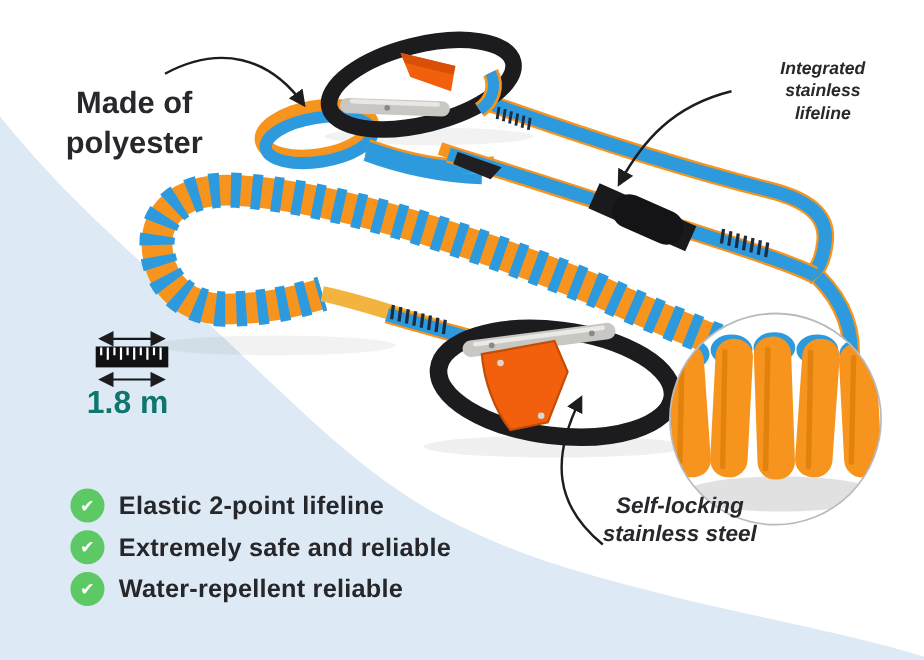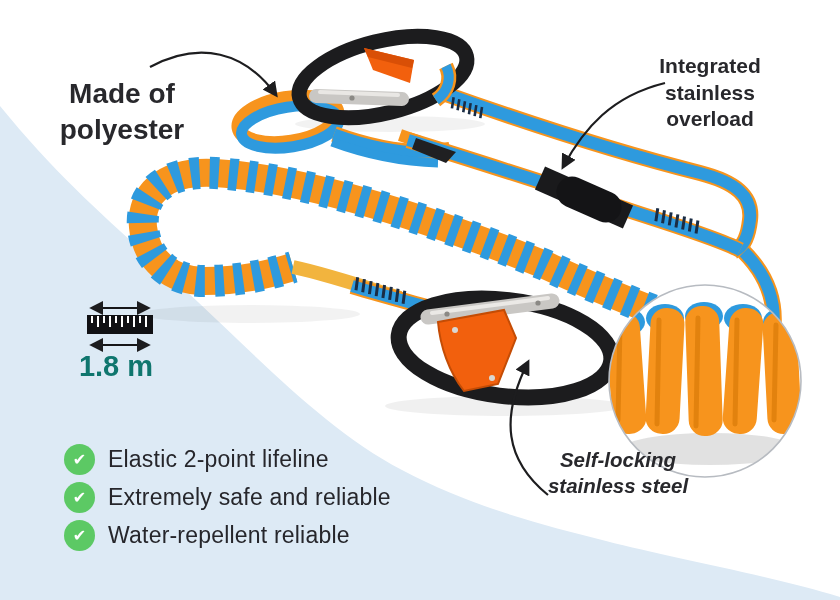--- a/index.html
+++ b/index.html
@@ -1,30 +1,30 @@
 <!DOCTYPE html>
 <html><head>
 <meta charset="utf-8">
 <style>
   html,body{margin:0;padding:0;background:#ffffff;}
   .stage{position:relative;width:840px;height:600px;overflow:hidden;background:#ffffff;
          font-family:"Liberation Sans","DejaVu Sans",sans-serif;}
   svg.scene{position:absolute;left:0;top:0;}
   .callout{position:absolute;color:#28282c;font-weight:700;text-align:center;line-height:1.27;}
   .callout-made-of{left:46px;top:76px;width:152px;font-size:28px;}
-  .callout-overload{left:630px;top:53px;width:160px;font-size:21px;}
+  .callout-overload{left:668px;top:53px;width:160px;font-size:16px;font-style:italic;}
   .callout-carabiners{left:527px;top:447px;width:182px;font-size:20.5px;font-style:italic;}
   .length-label{position:absolute;left:56px;top:350px;width:120px;text-align:center;
                 font-size:29px;font-weight:700;color:#0f766e;}
   .features{position:absolute;left:64px;top:444px;list-style:none;margin:0;padding:0;
             display:flex;flex-direction:column;gap:7px;}
   .feature{display:flex;align-items:center;gap:13px;}
   .check-badge{width:31px;height:31px;border-radius:50%;background:#5cc964;color:#ffffff;
                display:flex;align-items:center;justify-content:center;font-size:16px;flex:0 0 31px;}
-  .feature-text{font-size:23px;font-weight:400;color:#26262b;letter-spacing:.2px;white-space:nowrap;}
+  .feature-text{font-size:23px;font-weight:700;color:#26262b;letter-spacing:.2px;white-space:nowrap;}
 </style>
 </head>
 <body>
 
 <div class="stage">
 
   <svg class="scene" width="840" height="600" viewBox="0 0 840 600">
     <defs>
       <marker id="ah" viewBox="0 0 10 10" refX="8" refY="5" markerWidth="7" markerHeight="7" orient="auto-start-reverse">
         <path d="M0,0 L10,5 L0,10 z" fill="#1d1d1f"></path>
@@ -147,21 +147,21 @@
   </svg>
 
   <div class="callout callout-made-of">
     <div>Made of</div>
     <div>polyester</div>
   </div>
 
   <div class="callout callout-overload">
     <div>Integrated</div>
     <div>stainless</div>
-    <div>overload</div>
+    <div>lifeline</div>
   </div>
 
   <div class="callout callout-carabiners">
     <div>Self-locking</div>
     <div>stainless steel</div>
   </div>
 
   <div class="length-label">1.8 m</div>
 
   <ul class="features">

